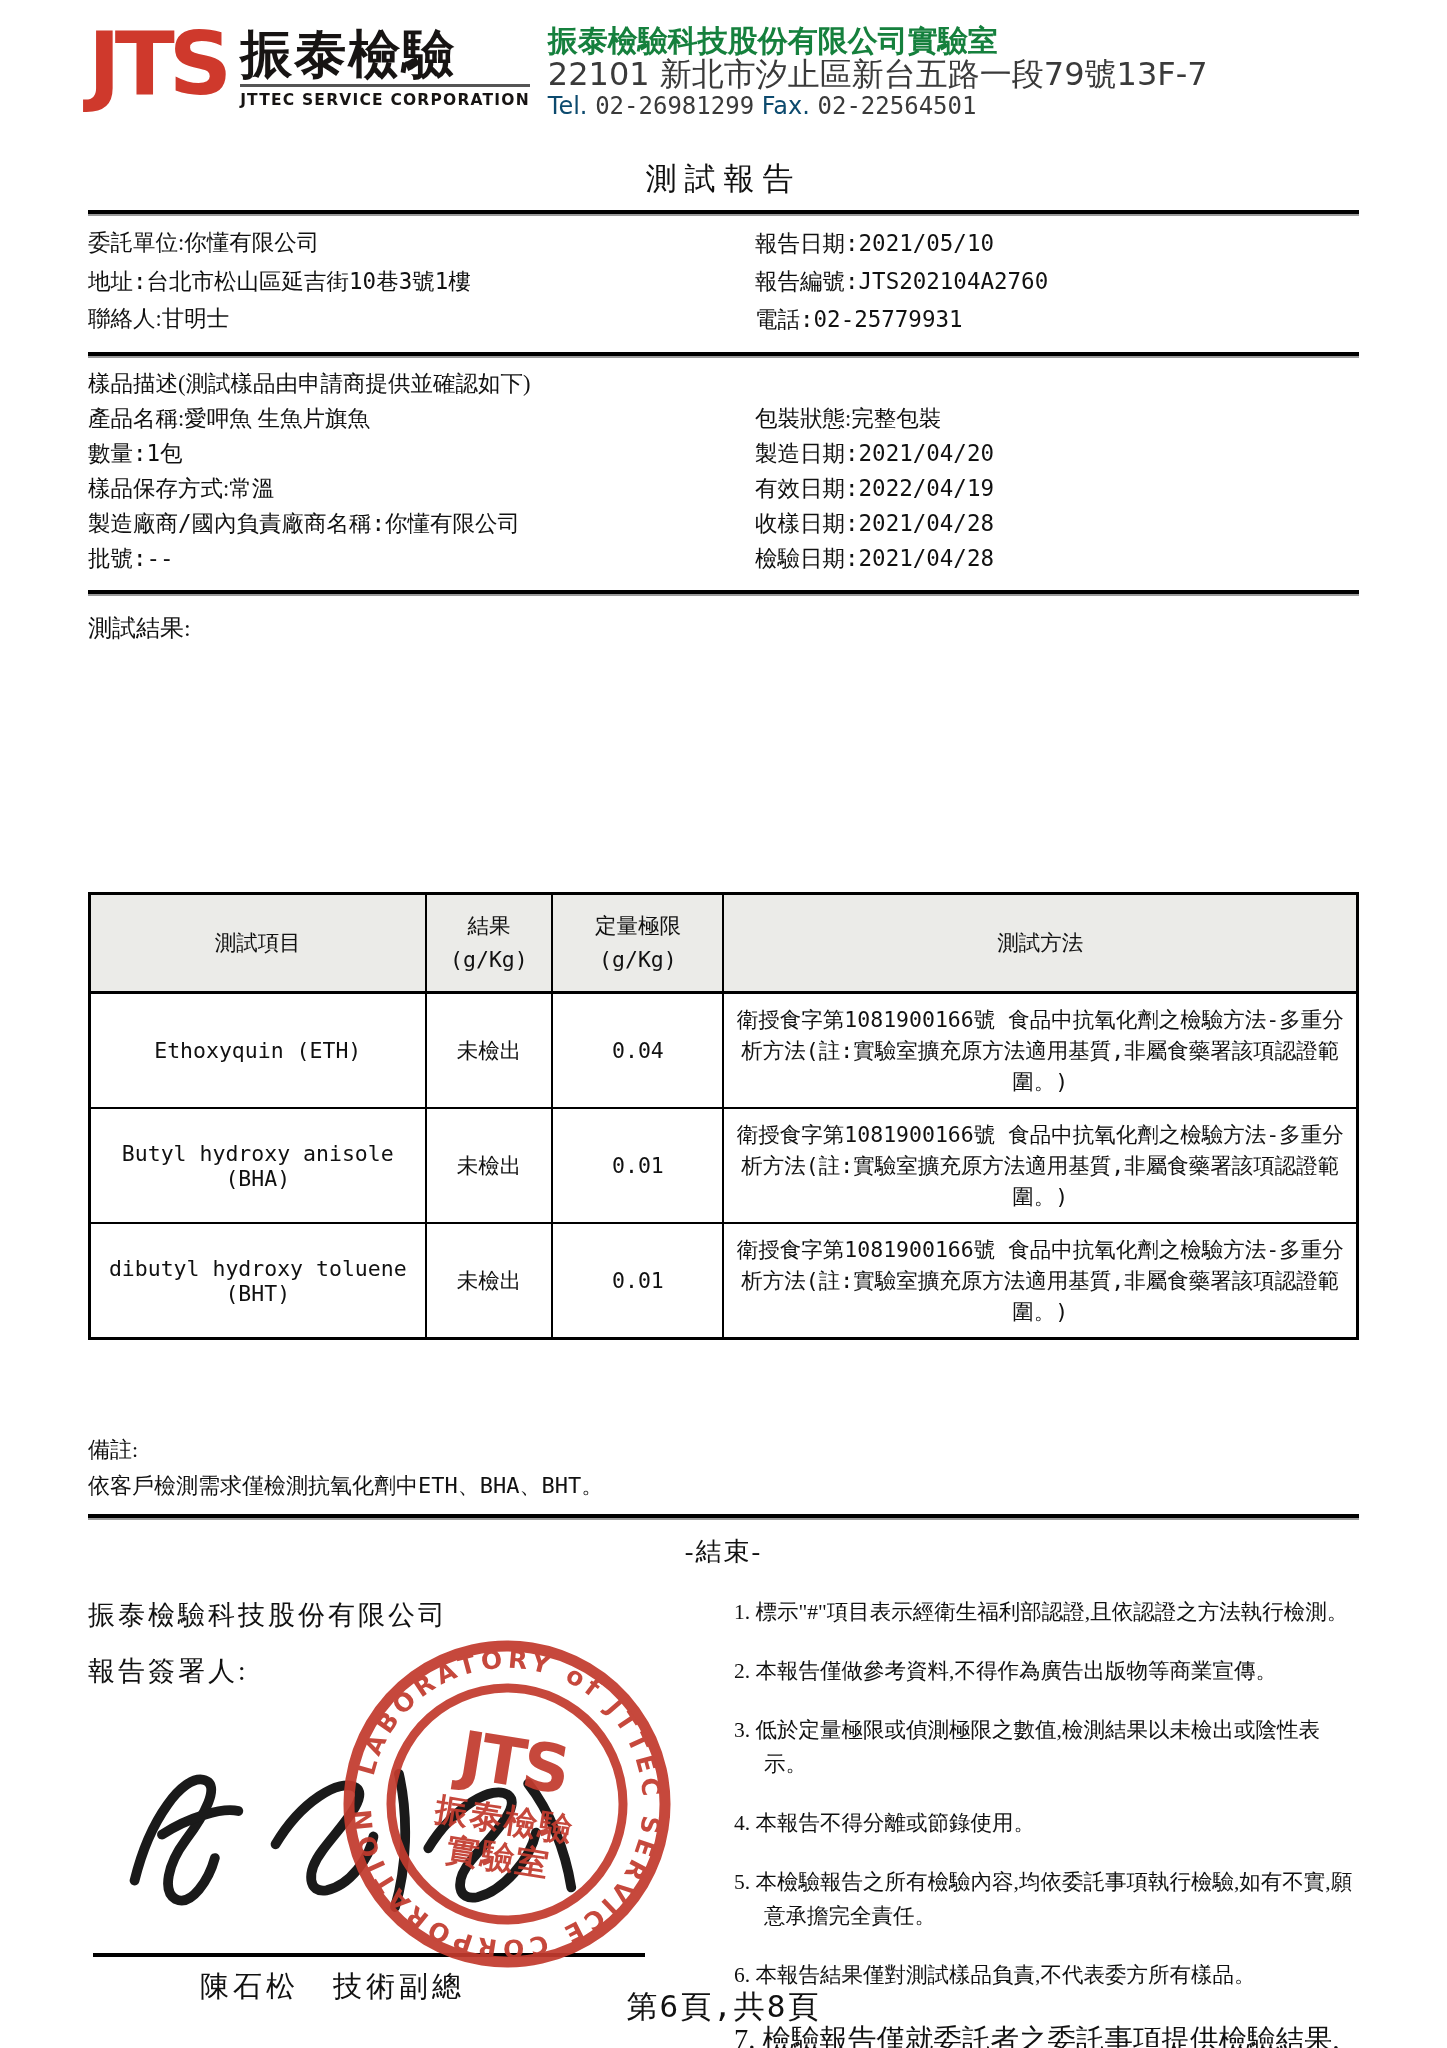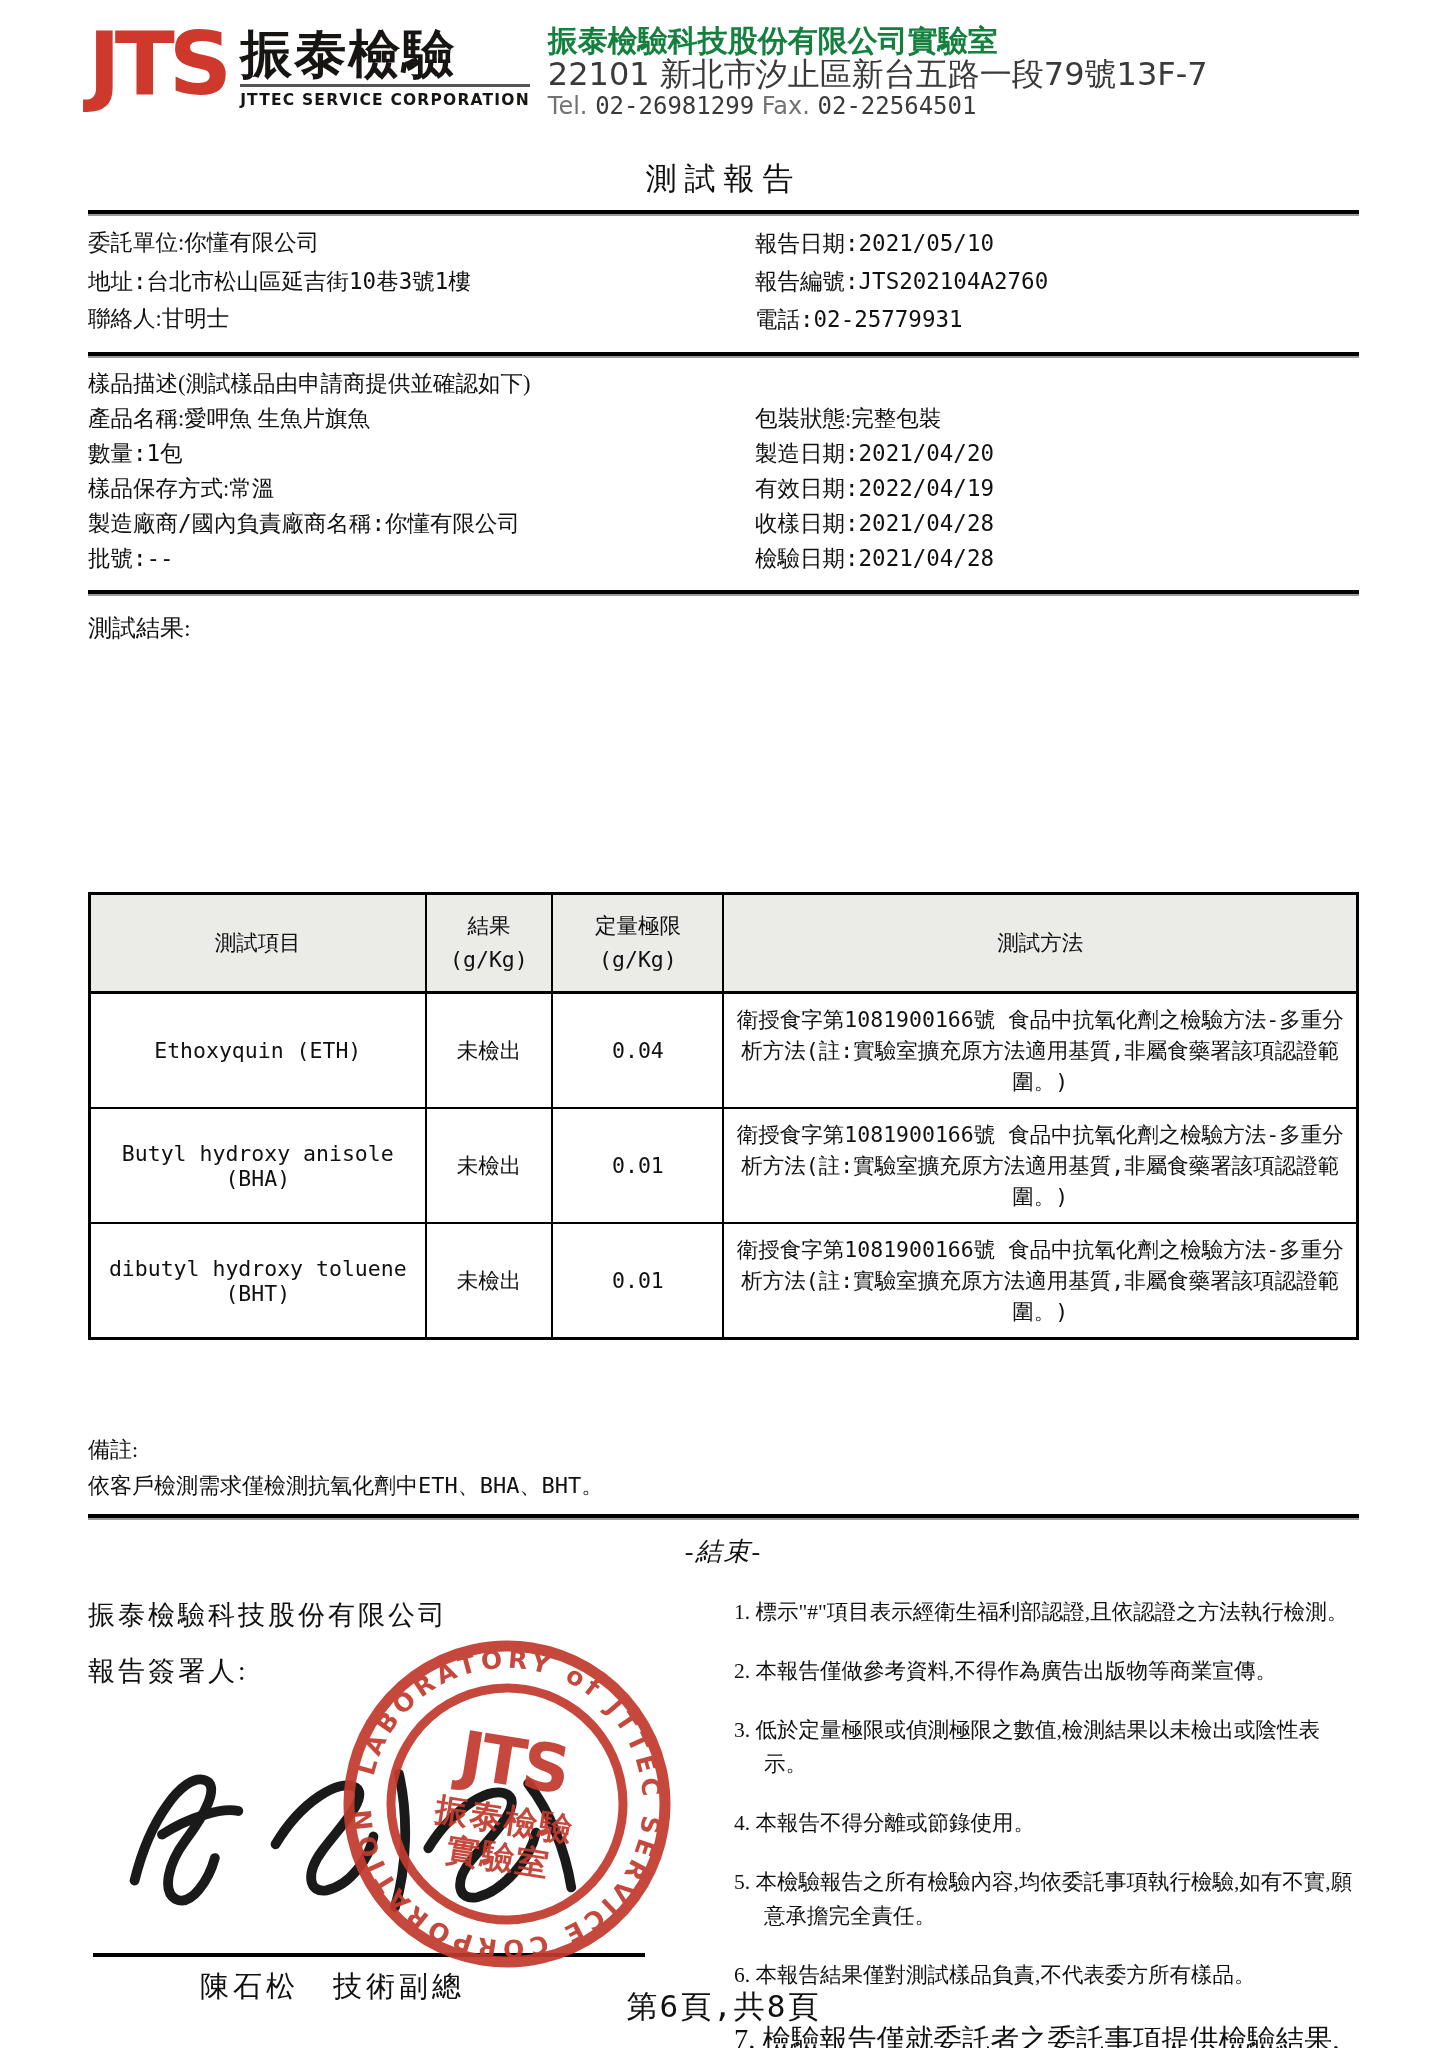--- a/index.html
+++ b/index.html
@@ -23,21 +23,21 @@
     font-weight:800; font-size:88px; line-height:92px;
     color:#cf392c; letter-spacing:-6px; padding-right:14px;
   }
   .logo-txt { display:flex; flex-direction:column; margin-top:8px; }
   .logo-cn { font-family:"DejaVu Sans", sans-serif; font-weight:800; font-size:52px; line-height:56px; color:#171413; letter-spacing:2px; }
   .logo-en { font-family:"DejaVu Sans", sans-serif; font-weight:700; font-size:15.5px; color:#171413; letter-spacing:1.2px; border-top:3px solid #555; padding-top:4px; margin-top:2px; white-space:nowrap; }
   .hdr-info { margin-left:18px; margin-top:6px; }
   .lab-name { color:#15803d; font-family:"DejaVu Sans", sans-serif; font-weight:700; font-size:30px; line-height:34px; }
   .lab-addr { color:#3a3a3a; font-family:"DejaVu Sans", sans-serif; font-size:32px; line-height:32px; }
   .lab-tel  { font-family:"DejaVu Sans", sans-serif; font-size:24px; line-height:32px; color:#3a3a3a; }
-  .lab-tel .red { color:#737373; }
+  .lab-tel .red { color:#0c4a6e; }
 
   
   .doc-title { text-align:center; font-size:31px; letter-spacing:8px; margin-top:36px; line-height:42px; }
   .thick-rule { height:6px; background:#000; border-bottom:2px solid #9a9a9a; margin-top:10px; }
 
   
   .info-sec { padding:8px 0 4px 0; }
   .irow { display:flex; line-height:38px; font-size:22.5px; }
   .irow .l { width:667px; }
   .irow .r { flex:1; }
@@ -48,21 +48,21 @@
   
   table.results { width:100%; border-collapse:collapse; border:3px solid #000; table-layout:fixed;margin-top:17px; }
   table.results th, table.results td { border:2px solid #000; }
   table.results thead th { background:#ebebe8; font-weight:400; font-size:21.5px; text-align:center; padding:14px 4px; line-height:34px; border-bottom:3px solid #000; }
   table.results td { text-align:center; font-size:21.5px; padding:10px 6px; }
   td.method { font-size:20.5px; line-height:31px; padding:10px 16px; }
   .c-item { width:26.5%; } .c-res { width:10%; } .c-loq { width:13.5%; } .c-met { width:50%; }
 
   
   .remarks { margin-top:92px; font-size:22px; line-height:36px; }
-  .end-marker { text-align:center; font-size:26px; letter-spacing:2px; margin-top:14px;font-style:italic; }
+  .end-marker { text-align:center; font-size:26px; letter-spacing:2px; margin-top:14px; }
 
   
   .bottom { display:flex; margin-top:26px; }
   .bot-left { width:640px; position:relative; }
   .company-name { font-size:27px; letter-spacing:3px; line-height:40px; }
   .signer-label { font-size:27px; letter-spacing:3px; line-height:40px; margin-top:16px; }
   .sig-area { position:relative; height:400px; }
   .sig-svg { position:absolute; left:0; top:28px; width:520px; height:235px; }
   .sig-line { position:absolute; left:5px; top:262px; width:552px; height:4px; background:#000; }
   .sig-caption { position:absolute; left:112px; top:276px; font-size:29px; letter-spacing:4px; }

